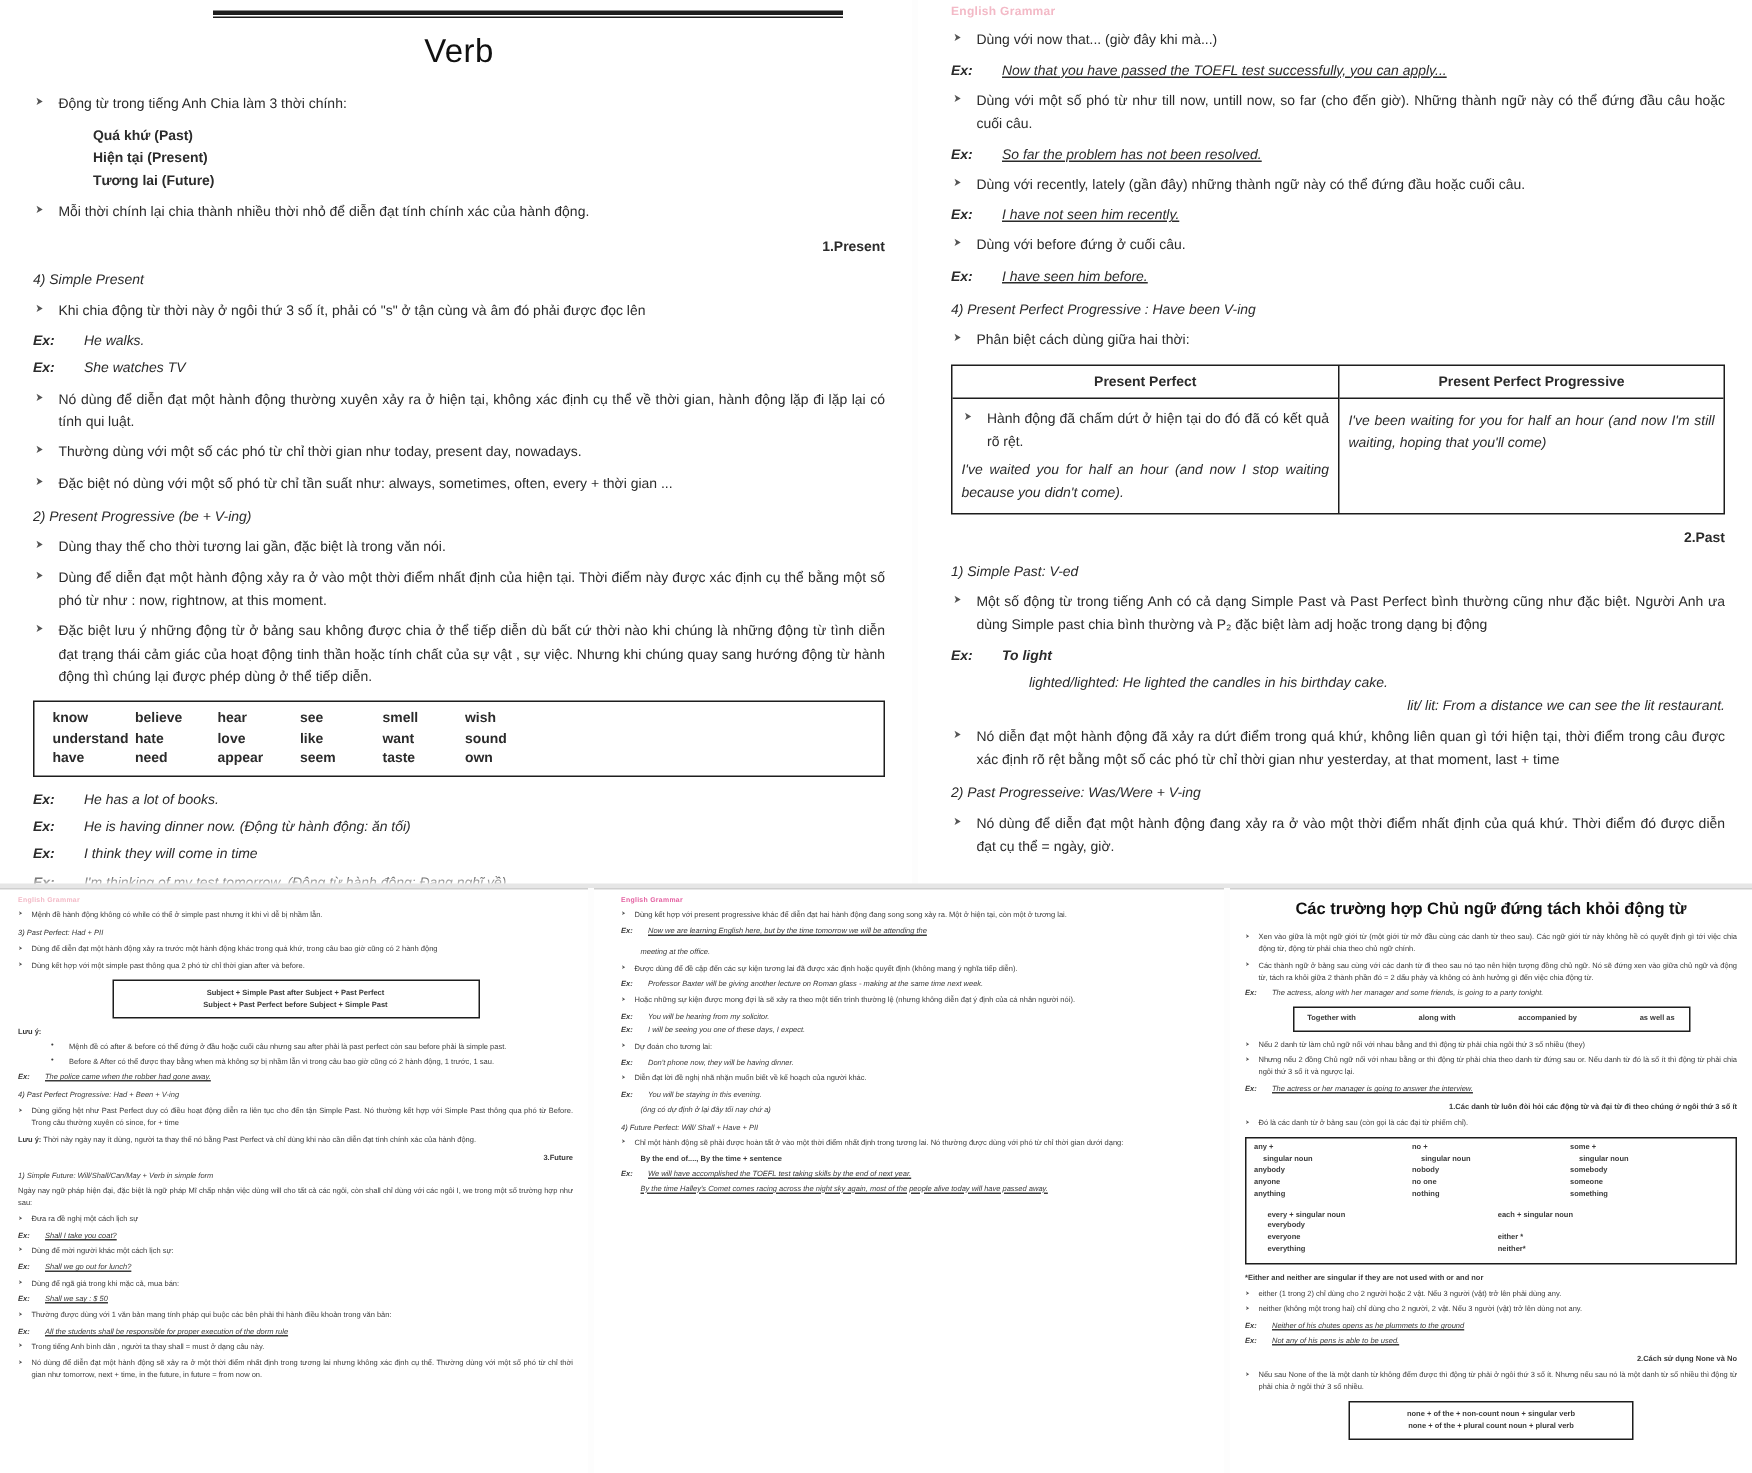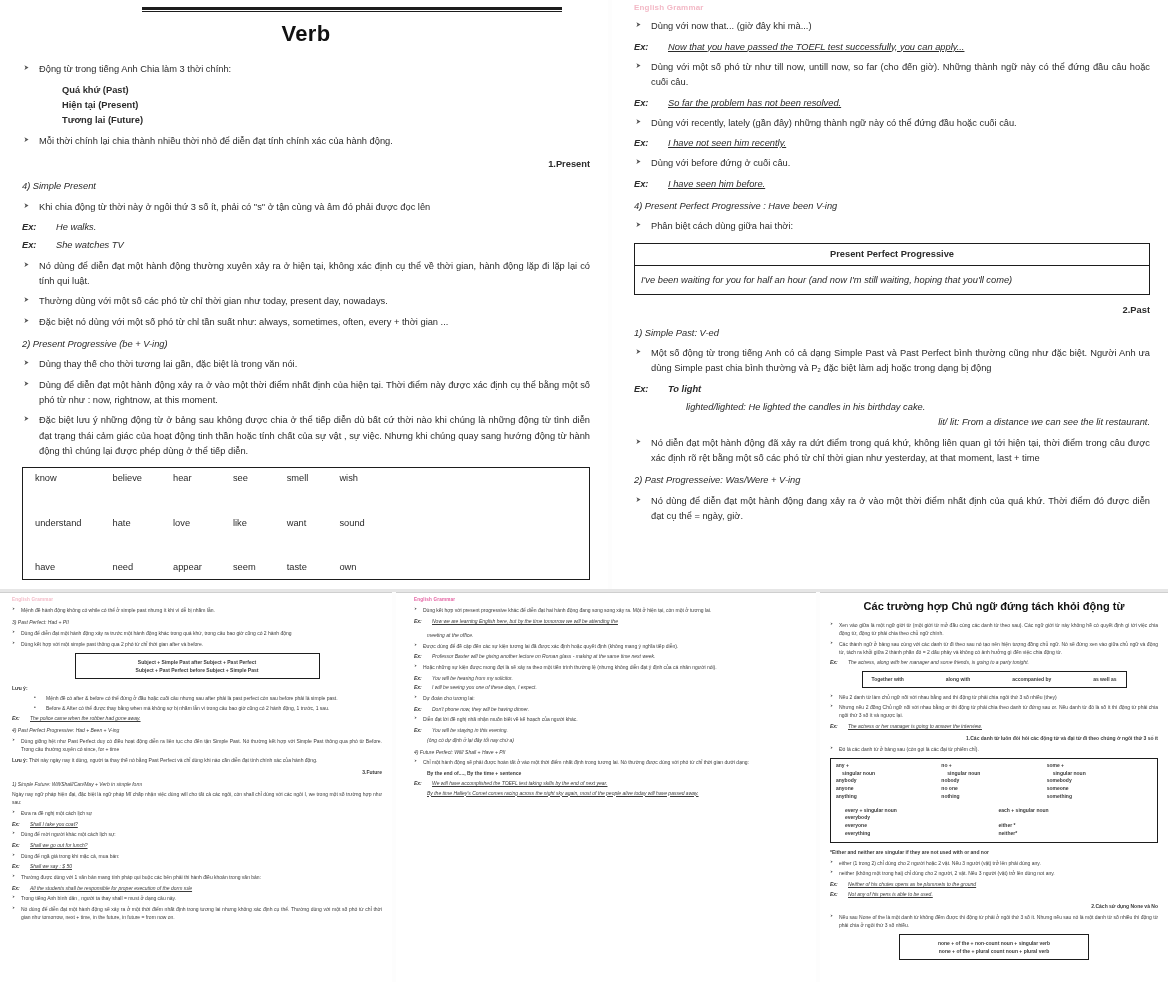--- a/index.html
+++ b/index.html
@@ -43,21 +43,21 @@
   .eg-head.top  { font-size: 8px; }
   .eg-head.bot  { font-size: 4.6px; }
   .eg-head.pink { color: #e45fa0; }
   .eg-head.faint{ color: #f3b9c6; }
 
   .rule-top {
     border-top: 3px solid #1d1d1d; border-bottom: 1px solid #1d1d1d;
     height: 5px; margin: 3px 0 0 120px; width: 420px;
   }
   h1.doc-title {
-    text-align: center; font-size: 22px; font-weight: bold;
+    text-align: center; font-size: 22px; font-weight: normal;
     color: #111; margin: 4px 0 10px 0; letter-spacing: .3px;
   }
   h2.sec-title {
     text-align: center; font-weight: bold; color: #111; margin: 2px 0 5px 0;
   }
   h2.sec-title.br { font-size: 11px; }
 
   
   .b {
     position: relative; padding-left: 17px; margin: 5px 0;
@@ -97,22 +97,22 @@
   b, .bold { font-weight: bold; }
   i, .it { font-style: italic; }
   u, .u { text-decoration: underline; }
 
   
   .box { border: 1.3px solid #1d1d1d; margin: 8px auto; }
   .bot-text .box { border-width: .9px; margin: 5px auto; }
 
   .verbgrid {
     display: grid; grid-template-columns: repeat(6, 1fr);
-    font-weight: normal; padding: 4px 12px; width: 350px;
-    column-gap: 4px; row-gap: 0px; line-height: 1.45; gap: 31px;
+    font-weight: bold; padding: 4px 12px; width: 350px;
+    column-gap: 4px; row-gap: 0px; line-height: 1.45;
   }
   .formula-box {
     text-align: center; font-weight: bold; padding: 4px 10px;
     line-height: 1.6;
   }
 
   .cmp-table { display: flex; border: 1.3px solid #1d1d1d; margin: 8px 0 4px 0; }
   .cmp-col { flex: 1 1 50%; padding: 0; }
   .cmp-col + .cmp-col { border-left: 1.3px solid #1d1d1d; }
   .cmp-hd {
@@ -250,20 +250,27 @@
       <div class="ex">
         <span class="lbl">Ex:</span>
         <span class="bodytxt u">I have seen him before.</span>
       </div>
 
       <div class="subhead">4) Present Perfect Progressive :  Have been V-ing</div>
       <div class="b">Phân biệt cách dùng giữa hai thời:</div>
 
       <div class="cmp-table">
         <div class="cmp-col">
+          <div class="cmp-hd">Present Perfect</div>
+          <div class="cmp-bd">
+            <div class="b">Hành động đã chấm dứt ở hiện tại do đó đã có kết quả rõ rệt.</div>
+            <div class="itline">I've waited you for half an hour (and now I stop waiting because you didn't come).</div>
+          </div>
+        </div>
+        <div class="cmp-col">
           <div class="cmp-hd">Present Perfect Progressive</div>
           <div class="cmp-bd">
             <div class="itline">I've been waiting for you for half an hour  (and now I'm still waiting, hoping that you'll come)</div>
           </div>
         </div>
       </div>
 
       <div class="numhead">
         <span class="n">2.</span><span>Past</span>
       </div>

